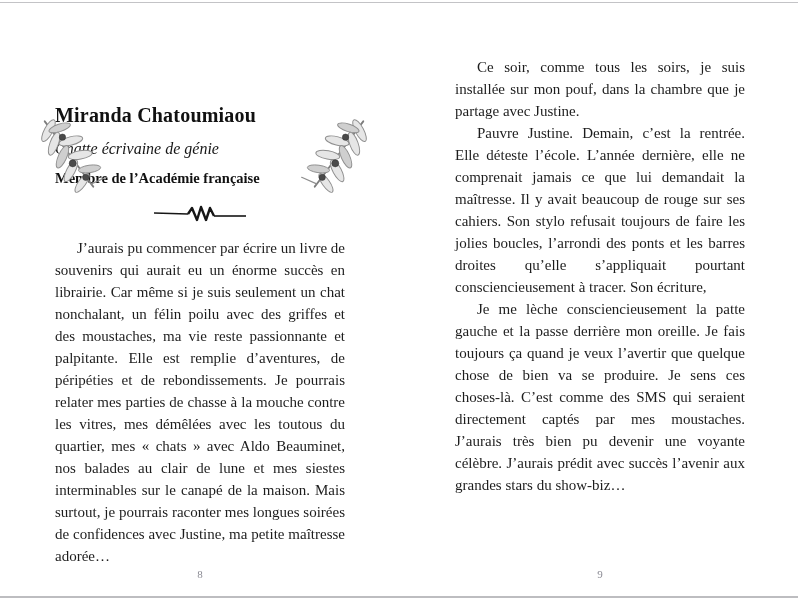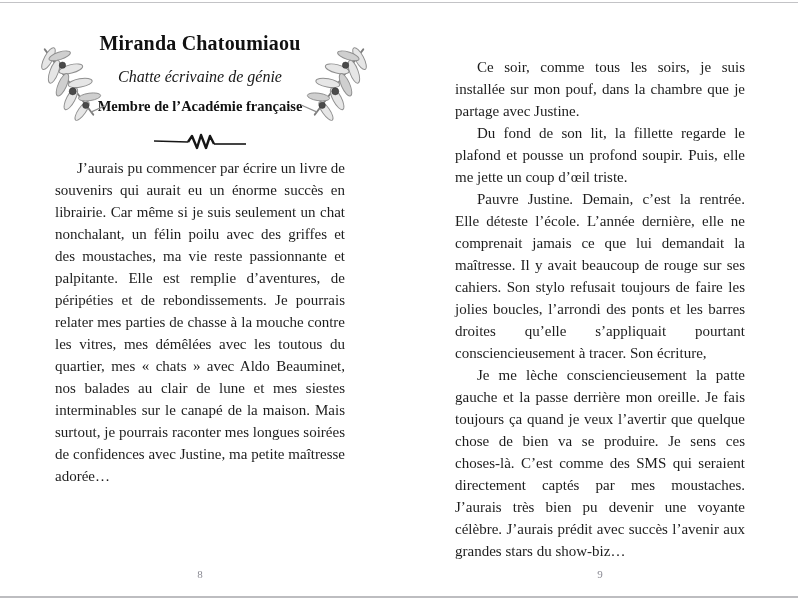--- a/index.html
+++ b/index.html
@@ -27,22 +27,22 @@
     top: 0;
     width: 290px;
     height: 601px;
   }
   .page.left  { left: 55px; }
   .page.right { left: 455px; }
 
   
   .chapter-header {
     position: relative;
-    margin-top: 32px;
-    text-align: center;
+    margin-top: 104px;
+    text-align: left;
   }
   .chapter-header h1 {
     margin: 0;
     font-size: 20px;
     font-weight: bold;
     letter-spacing: 0.2px;
     color: #111111;
   }
   .chapter-header .subtitle {
     margin: 13px 0 0 0;
@@ -65,21 +65,21 @@
   .ornament.left-branch  { left: -24px; }
   .ornament.right-branch { right: -32px; transform: scaleX(-1); }
 
   .divider {
     margin: 16px auto 0 auto;
     width: 96px;
     height: 22px;
     text-align: center;
   }
 
-  .body-text { margin-top: 4px; }
+  .body-text { margin-top: 12px; }
   .page.right .body-text { margin-top: 56px; }
   .body-text p {
     margin: 0;
     font-size: 15px;
     line-height: 22px;
     text-align: justify;
     text-indent: 22px;
     hyphens: auto;
     -webkit-hyphens: auto;
     color: #1d1d1d;
@@ -167,21 +167,20 @@
     <div class="body-text">
       <p>J’aurais pu commencer par écrire un livre de souvenirs qui aurait eu un énorme succès en librairie. Car même si je suis seulement un chat nonchalant, un félin poilu avec des griffes et des moustaches, ma vie reste passionnante et palpitante. Elle est remplie d’aventures, de péripéties et de rebondissements. Je pourrais relater mes parties de chasse à la mouche contre les vitres, mes démêlées avec les toutous du quartier, mes « chats » avec Aldo Beauminet, nos balades au clair de lune et mes siestes interminables sur le canapé de la maison. Mais surtout, je pourrais raconter mes longues soirées de confidences avec Justine, ma petite maîtresse adorée…</p>
     </div>
 
     <div class="pagenum">8</div>
   </div>
 
   <div class="page right">
     <div class="body-text">
       <p>Ce soir, comme tous les soirs, je suis installée sur mon pouf, dans la chambre que je partage avec Justine.</p>
-      <p>Du fond de son lit, la fillette regarde le plafond et pousse un profond soupir. Puis, elle me jette un coup d’œil triste.</p>
       <p>Pauvre Justine. Demain, c’est la rentrée. Elle déteste l’école. L’année dernière, elle ne comprenait jamais ce que lui demandait la maîtresse. Il y avait beaucoup de rouge sur ses cahiers. Son stylo refusait toujours de faire les jolies boucles, l’arrondi des ponts et les barres droites qu’elle s’appliquait pourtant consciencieusement à tracer. Son écriture,</p>
       <p>Je me lèche consciencieusement la patte gauche et la passe derrière mon oreille. Je fais toujours ça quand je veux l’avertir que quelque chose de bien va se produire. Je sens ces choses-là. C’est comme des SMS qui seraient directement captés par mes moustaches. J’aurais très bien pu devenir une voyante célèbre. J’aurais prédit avec succès l’avenir aux grandes stars du show-biz…</p>
     </div>
     <div class="pagenum">9</div>
   </div>
 
   <div class="edge-line bottom"></div>
 </div>
 
 </body></html>

